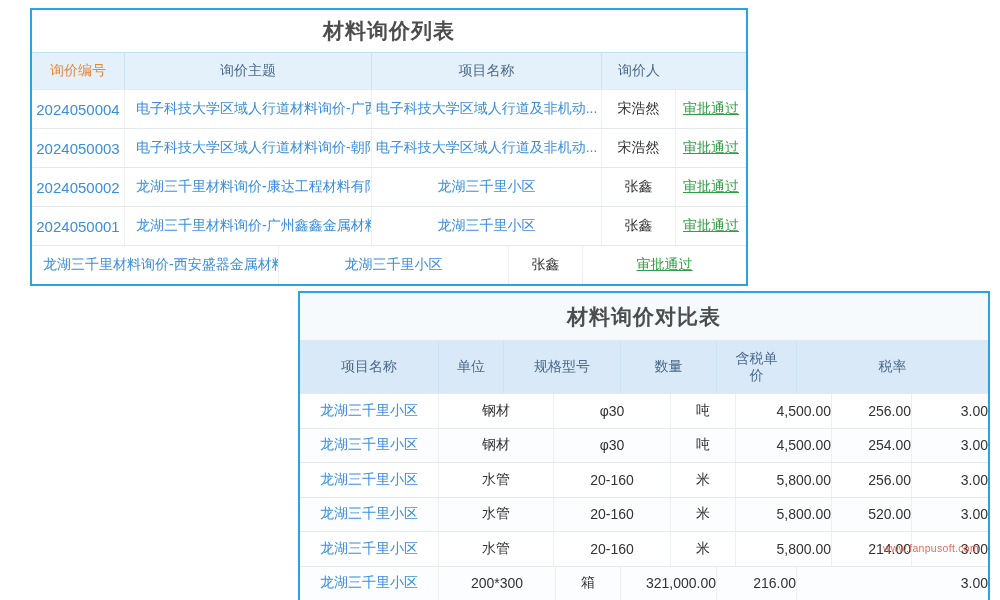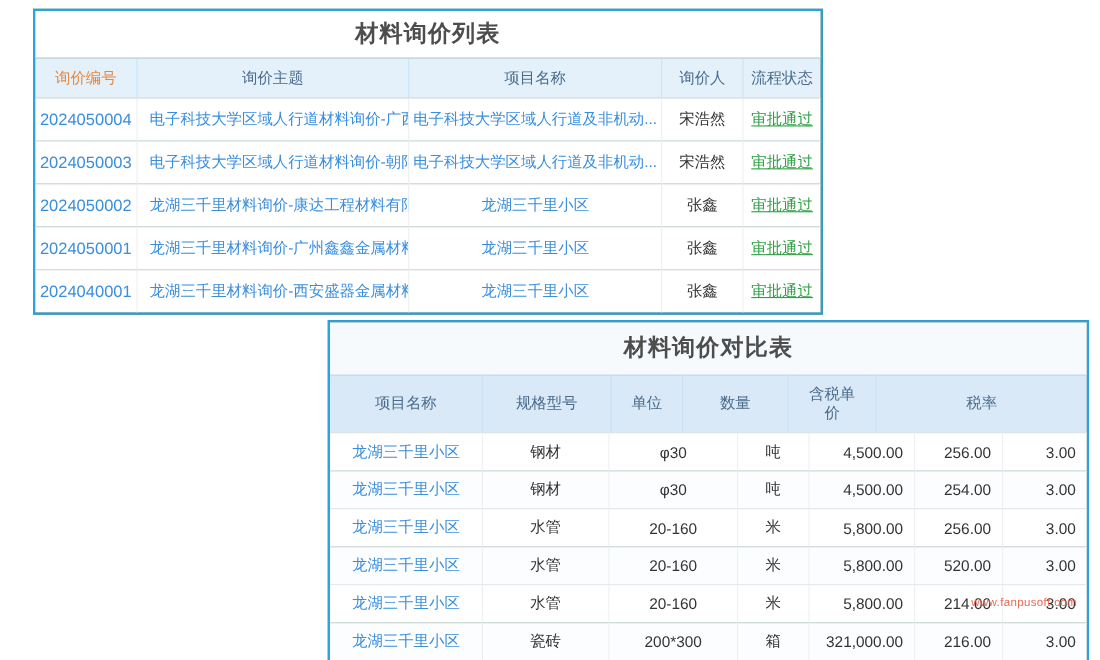--- a/index.html
+++ b/index.html
@@ -2,21 +2,21 @@
 <html><head>
 <meta charset="utf-8">
 <style>
   html,body { margin:0; padding:0; }
   body {
     width:1000px; height:600px; position:relative; overflow:hidden;
     background:#ffffff;
     font-family:"Liberation Sans", sans-serif;
   }
   .panel {
-    position:absolute; background:#14532d;
+    position:absolute; background:#a21caf;
     border:2px solid #2BA3DF; box-sizing:border-box;
   }
   #list-panel { left:30px; top:8px;  width:718px;  }
   #cmp-panel  { left:298px; top:291px; width:692px; }
 
   .panel-title {
     text-align:center; font-weight:bold; color:#4D4D4D; font-size:21px;
     letter-spacing:1px;
   }
   #list-panel .panel-title { height:42px; line-height:42px; background:#ffffff; border-bottom:1px solid #BFE0F2; }
@@ -61,21 +61,21 @@
 
   
   #cmp-panel .k0 { width:139px; }
   #cmp-panel .k1 { width:115px; }
   #cmp-panel .k2 { width:117px; }
   #cmp-panel .k3 { width:65px;  }
   #cmp-panel .k4 { width:96px;  }
   #cmp-panel .k5 { width:80px;  }
   #cmp-panel .k6 { flex:1; }
   #cmp-panel .hcell.k5 { padding:0 15px; }
-  #cmp-panel .dcell.num { justify-content:flex-end; padding-right:10px; }
+  #cmp-panel .dcell.num { justify-content:flex-end; }
 
   
   #watermark {
     position:absolute; left:864px; top:543px; width:134px;
     color:#E8604C; opacity:0.93; pointer-events:none;
   }
   #watermark .wm-row { display:flex; align-items:center; }
   #watermark .wm-logo { width:25px; height:25px; flex:0 0 25px; }
   #watermark .wm-brand { font-size:20px; font-weight:bold; letter-spacing:1px; }
   #watermark .wm-url { font-size:10.5px; text-align:center; margin-top:-1px; letter-spacing:0.3px; }
@@ -84,21 +84,20 @@
 <body>
 
 <div class="panel" id="list-panel">
   <div class="panel-title">材料询价列表</div>
 
   <div class="hrow">
     <div class="hcell c0 active">询价编号</div>
     <div class="hcell c1">询价主题</div>
     <div class="hcell c2">项目名称</div>
     <div class="hcell c3">询价人</div>
-    <div class="hcell c4">流程状态</div>
   </div>
 
   <div class="drow">
     <div class="dcell c0 link idtext">2024050004</div>
     <div class="dcell c1 link">电子科技大学区域人行道材料询价-广西...</div>
     <div class="dcell c2 link">电子科技大学区域人行道及非机动...</div>
     <div class="dcell c3">宋浩然</div>
     <div class="dcell c4">
         <span class="status">审批通过</span>
       </div>
@@ -128,37 +127,36 @@
     <div class="dcell c0 link idtext">2024050001</div>
     <div class="dcell c1 link">龙湖三千里材料询价-广州鑫鑫金属材料...</div>
     <div class="dcell c2 link">龙湖三千里小区</div>
     <div class="dcell c3">张鑫</div>
     <div class="dcell c4">
         <span class="status">审批通过</span>
       </div>
   </div>
 
   <div class="drow">
-    <div class="dcell c0 link idtext">2024040001</div>
     <div class="dcell c1 link">龙湖三千里材料询价-西安盛器金属材料...</div>
     <div class="dcell c2 link">龙湖三千里小区</div>
     <div class="dcell c3">张鑫</div>
     <div class="dcell c4">
         <span class="status">审批通过</span>
       </div>
   </div>
 </div>
 
 <div class="panel" id="cmp-panel">
   <div class="panel-title">材料询价对比表</div>
 
   <div class="hrow">
     <div class="hcell k0">项目名称</div>
+    <div class="hcell k3">单位</div>
     <div class="hcell k2">规格型号</div>
-    <div class="hcell k3">单位</div>
     <div class="hcell k4">数量</div>
     <div class="hcell k5">含税单价</div>
     <div class="hcell k6">税率</div>
   </div>
 
   <div class="drow">
     <div class="dcell k0 link">龙湖三千里小区</div>
     <div class="dcell k1">钢材</div>
     <div class="dcell k2">φ30</div>
     <div class="dcell k3">吨</div>
@@ -202,21 +200,20 @@
     <div class="dcell k1">水管</div>
     <div class="dcell k2">20-160</div>
     <div class="dcell k3">米</div>
     <div class="dcell k4 num">5,800.00</div>
     <div class="dcell k5 num">214.00</div>
     <div class="dcell k6 num">3.00</div>
   </div>
 
   <div class="drow">
     <div class="dcell k0 link">龙湖三千里小区</div>
-    <div class="dcell k1">瓷砖</div>
     <div class="dcell k2">200*300</div>
     <div class="dcell k3">箱</div>
     <div class="dcell k4 num">321,000.00</div>
     <div class="dcell k5 num">216.00</div>
     <div class="dcell k6 num">3.00</div>
   </div>
 </div>
 
 <div id="watermark">
   <div class="wm-url">www.fanpusoft.com</div>

